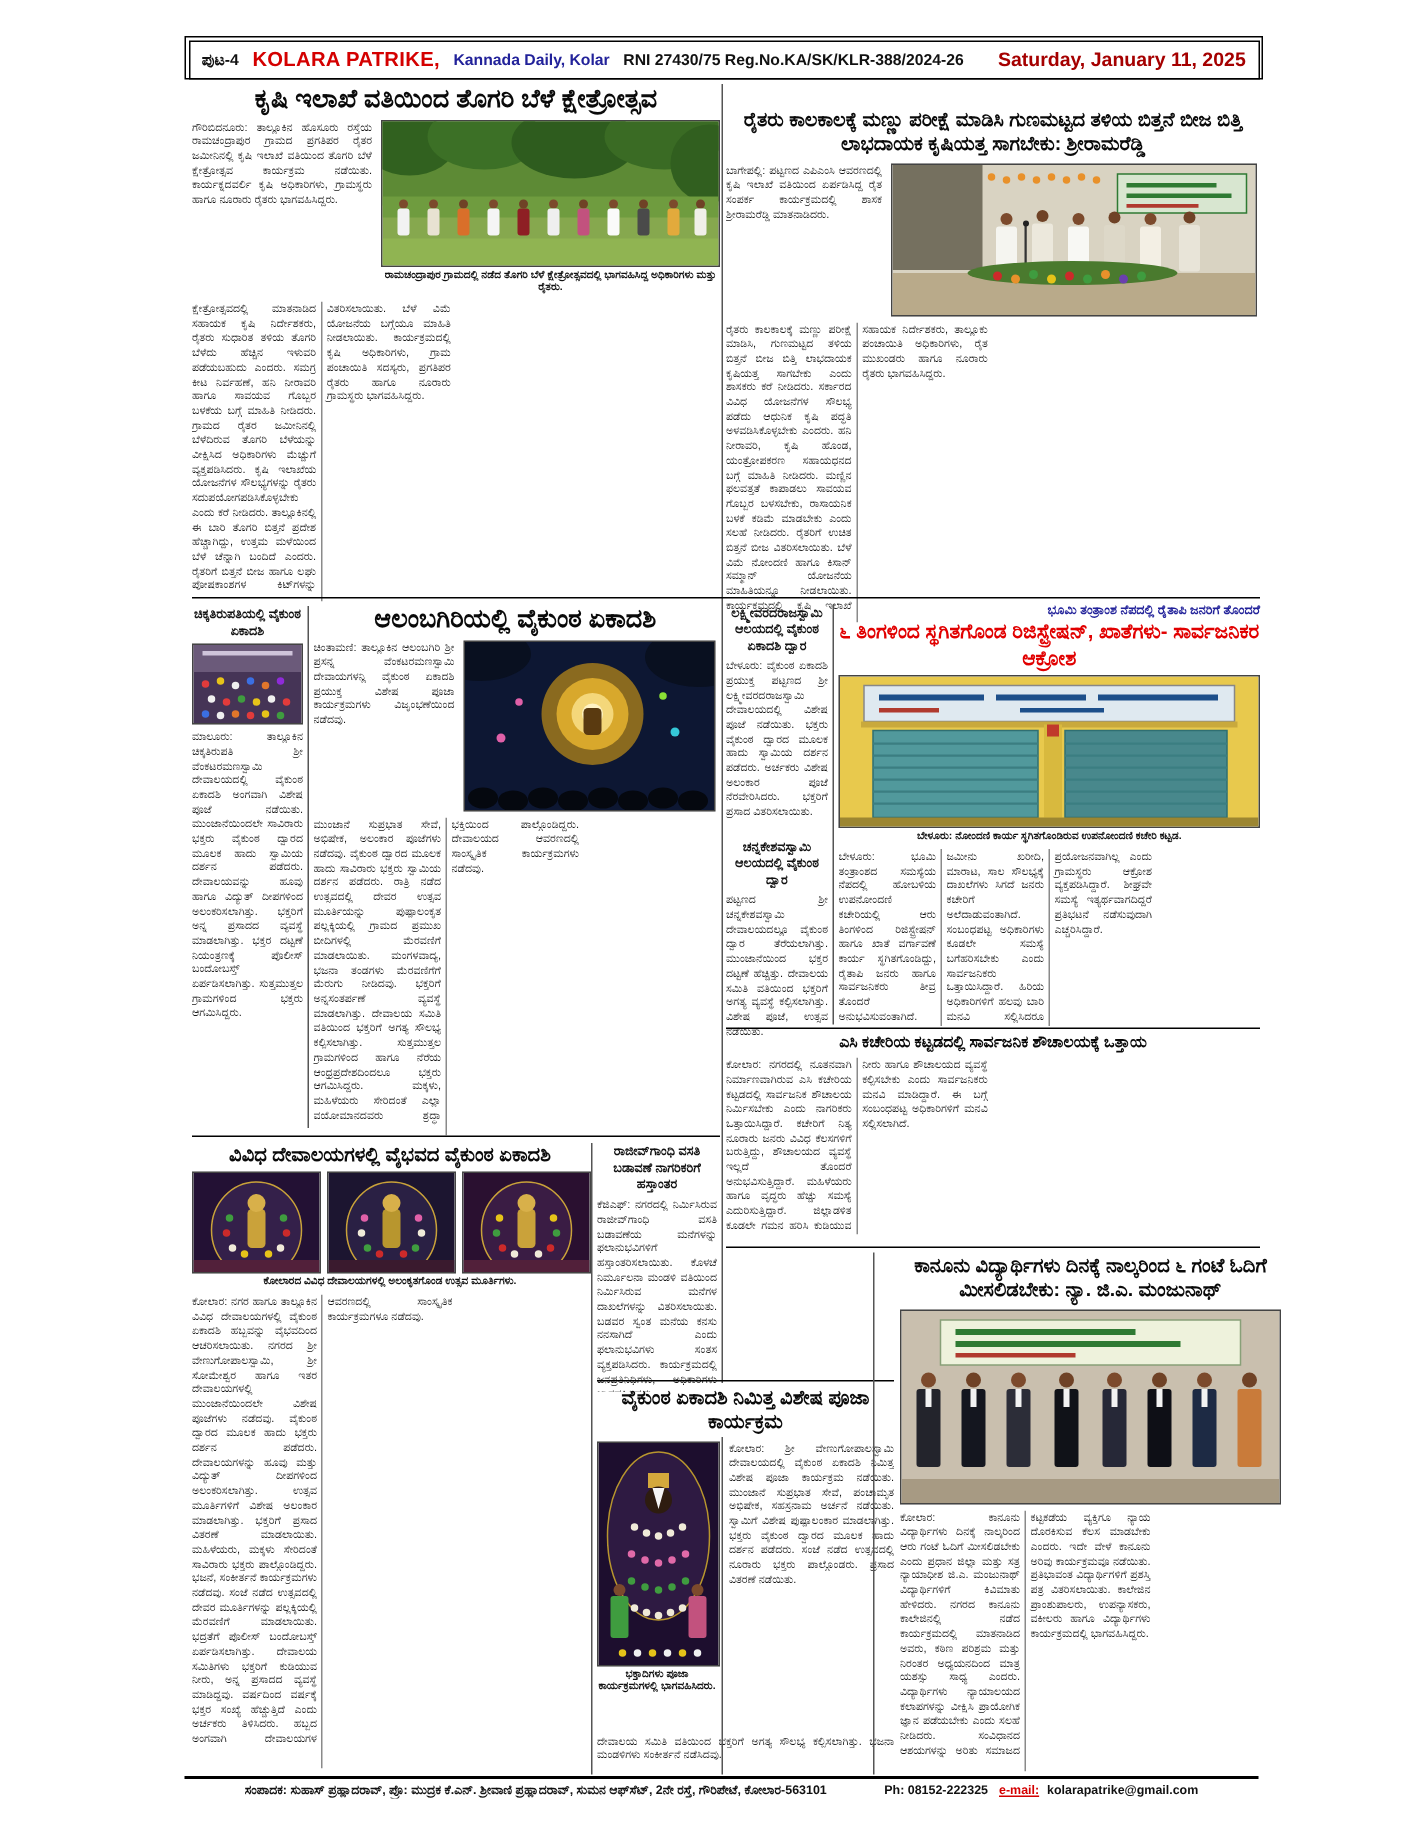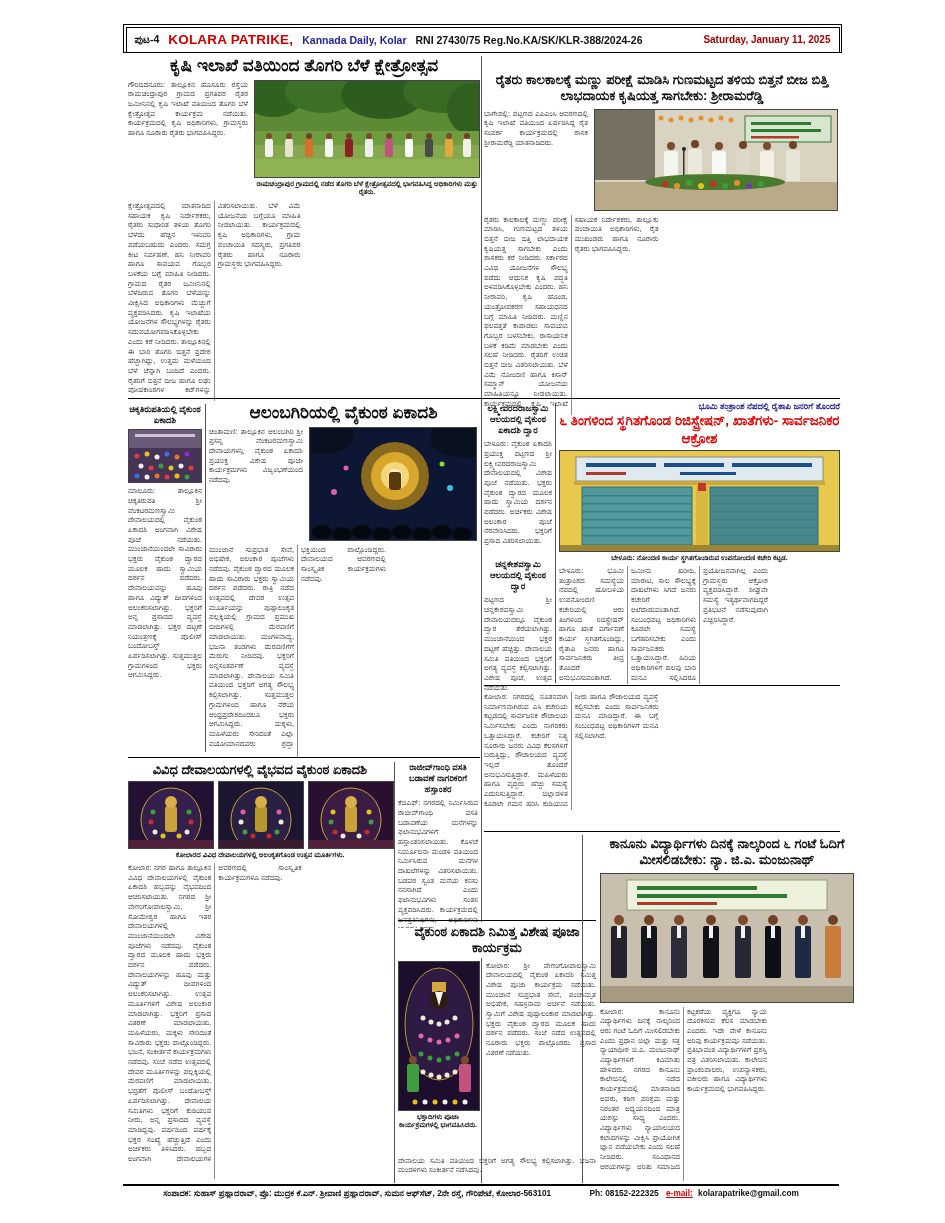--- a/index.html
+++ b/index.html
@@ -9,21 +9,21 @@
     font-family:"Liberation Sans","DejaVu Sans",sans-serif;
   }
   .abs{position:absolute;}
   
   .masthead{left:123px;top:24px;width:714px;height:24px;border:1.5px solid #000;padding:1.5px;background:#fff;}
   .masthead-inner{border:1px solid #000;height:100%;display:flex;align-items:center;gap:9px;padding:0 8px;white-space:nowrap;overflow:hidden;}
   .mh-page{font-weight:bold;font-size:10.5px;}
   .mh-name{font-weight:bold;font-size:13.5px;color:#d40000;letter-spacing:.2px;}
   .mh-tag{font-weight:bold;font-size:10.5px;color:#22229a;}
   .mh-reg{font-weight:bold;font-size:10.5px;color:#111;}
-  .mh-date{font-weight:bold;font-size:10px;color:#a50000;margin-left:auto;}
+  .mh-date{font-weight:bold;font-size:13px;color:#a50000;margin-left:auto;}
   
   .vrule{width:1px;background:#555;}
   .hrule{height:1px;background:#000;}
   .hrule2{height:2px;background:#000;}
   
   .hl-xl{font-size:17px;font-weight:bold;text-align:center;line-height:1.15;color:#0a0a0a;}
   .hl-md{font-size:13px;font-weight:bold;text-align:center;line-height:1.25;color:#0a0a0a;}
   .hl-sm{font-size:10.5px;font-weight:bold;text-align:center;line-height:1.25;color:#0a0a0a;}
   .hl-red{font-size:13.5px;font-weight:bold;text-align:center;line-height:1.3;color:#e10000;}
   .kicker{font-size:8.5px;font-weight:bold;text-align:right;color:#22229a;line-height:1.2;}
@@ -51,21 +51,21 @@
     <span class="mh-name">KOLARA PATRIKE,</span>
     <span class="mh-tag">Kannada Daily, Kolar</span>
     <span class="mh-reg">RNI 27430/75 Reg.No.KA/SK/KLR-388/2024-26</span>
     <span class="mh-date">Saturday, January 11, 2025</span>
   </div>
 </div>
 
 <div class="abs" style="left:128px;top:56px;width:352px;">
   <div class="hl-xl">ಕೃಷಿ ಇಲಾಖೆ ವತಿಯಿಂದ ತೊಗರಿ ಬೆಳೆ ಕ್ಷೇತ್ರೋತ್ಸವ</div>
   <div class="row" style="margin-top:4px;">
-    <div class="bodytext" style="width:120px;height:108px;flex:none;">ಗೌರಿಬಿದನೂರು: ತಾಲ್ಲೂಕಿನ ಹೊಸೂರು ರಸ್ತೆಯ ರಾಮಚಂದ್ರಾಪುರ ಗ್ರಾಮದ ಪ್ರಗತಿಪರ ರೈತರ ಜಮೀನಿನಲ್ಲಿ ಕೃಷಿ ಇಲಾಖೆ ವತಿಯಿಂದ ತೊಗರಿ ಬೆಳೆ ಕ್ಷೇತ್ರೋತ್ಸವ ಕಾರ್ಯಕ್ರಮ ನಡೆಯಿತು. ಕಾರ್ಯಕ್ರಮದಲ್ಲಿ ಕೃಷಿ ಅಧಿಕಾರಿಗಳು, ಗ್ರಾಮಸ್ಥರು ಹಾಗೂ ನೂರಾರು ರೈತರು ಭಾಗವಹಿಸಿದ್ದರು.</div>
+    <div class="bodytext" style="width:120px;height:108px;flex:none;">ಗೌರಿಬಿದನೂರು: ತಾಲ್ಲೂಕಿನ ಹೊಸೂರು ರಸ್ತೆಯ ರಾಮಚಂದ್ರಾಪುರ ಗ್ರಾಮದ ಪ್ರಗತಿಪರ ರೈತರ ಜಮೀನಿನಲ್ಲಿ ಕೃಷಿ ಇಲಾಖೆ ವತಿಯಿಂದ ತೊಗರಿ ಬೆಳೆ ಕ್ಷೇತ್ರೋತ್ಸವ ಕಾರ್ಯಕ್ರಮ ನಡೆಯಿತು. ಕಾರ್ಯಕ್ನದವರ್ಲಿ ಕೃಷಿ ಅಧಿಕಾರಿಗಳು, ಗ್ರಾಮಸ್ಥರು ಹಾಗೂ ನೂರಾರು ರೈತರು ಭಾಗವಹಿಸಿದ್ದರು.</div>
     <div style="flex:1;">
       <div class="photo" style="width:224px;height:96px;">
         <svg viewBox="0 0 224 96" width="224" height="96" preserveAspectRatio="none">
           <rect width="224" height="96" fill="#86a84e"></rect>
           <rect width="224" height="56" fill="#5d8a35"></rect>
           <ellipse cx="18" cy="16" rx="30" ry="20" fill="#31611f"></ellipse>
           <ellipse cx="68" cy="10" rx="38" ry="22" fill="#3c7026"></ellipse>
           <ellipse cx="128" cy="14" rx="42" ry="24" fill="#2e5c1e"></ellipse>
           <ellipse cx="188" cy="10" rx="40" ry="22" fill="#3a6b24"></ellipse>
           <ellipse cx="218" cy="28" rx="26" ry="26" fill="#315f1f"></ellipse>
@@ -275,20 +275,21 @@
       <rect x="138" y="32" width="8" height="8" fill="#c0392b"></rect>
       <rect y="94" width="279" height="6" fill="#9c8631"></rect>
     </svg>
   </div>
   <div class="caption" style="margin-top:2px;">ಬೇಳೂರು: ನೋಂದಣಿ ಕಾರ್ಯ ಸ್ಥಗಿತಗೊಂಡಿರುವ ಉಪನೋಂದಣಿ ಕಚೇರಿ ಕಟ್ಟಡ.</div>
   <div class="bodytext cols4" style="margin-top:3px;height:118px;">ಬೇಳೂರು: ಭೂಮಿ ತಂತ್ರಾಂಶದ ಸಮಸ್ಯೆಯ ನೆಪದಲ್ಲಿ ಹೋಬಳಿಯ ಉಪನೋಂದಣಿ ಕಚೇರಿಯಲ್ಲಿ ಆರು ತಿಂಗಳಿಂದ ರಿಜಿಸ್ಟ್ರೇಷನ್ ಹಾಗೂ ಖಾತೆ ವರ್ಗಾವಣೆ ಕಾರ್ಯ ಸ್ಥಗಿತಗೊಂಡಿದ್ದು, ರೈತಾಪಿ ಜನರು ಹಾಗೂ ಸಾರ್ವಜನಿಕರು ತೀವ್ರ ತೊಂದರೆ ಅನುಭವಿಸುವಂತಾಗಿದೆ. ಜಮೀನು ಖರೀದಿ, ಮಾರಾಟ, ಸಾಲ ಸೌಲಭ್ಯಕ್ಕೆ ದಾಖಲೆಗಳು ಸಿಗದೆ ಜನರು ಕಚೇರಿಗೆ ಅಲೆದಾಡುವಂತಾಗಿದೆ. ಸಂಬಂಧಪಟ್ಟ ಅಧಿಕಾರಿಗಳು ಕೂಡಲೇ ಸಮಸ್ಯೆ ಬಗೆಹರಿಸಬೇಕು ಎಂದು ಸಾರ್ವಜನಿಕರು ಒತ್ತಾಯಿಸಿದ್ದಾರೆ. ಹಿರಿಯ ಅಧಿಕಾರಿಗಳಿಗೆ ಹಲವು ಬಾರಿ ಮನವಿ ಸಲ್ಲಿಸಿದರೂ ಪ್ರಯೋಜನವಾಗಿಲ್ಲ ಎಂದು ಗ್ರಾಮಸ್ಥರು ಆಕ್ರೋಶ ವ್ಯಕ್ತಪಡಿಸಿದ್ದಾರೆ. ಶೀಘ್ರವೇ ಸಮಸ್ಯೆ ಇತ್ಯರ್ಥವಾಗದಿದ್ದರೆ ಪ್ರತಿಭಟನೆ ನಡೆಸುವುದಾಗಿ ಎಚ್ಚರಿಸಿದ್ದಾರೆ.</div>
 </div>
 
 <div class="abs hrule" style="left:484px;top:685px;width:356px;"></div>
 <div class="abs" style="left:484px;top:689px;width:356px;">
+  <div class="hl-sm">ಎಸಿ ಕಚೇರಿಯ ಕಟ್ಟಡದಲ್ಲಿ ಸಾರ್ವಜನಿಕ ಶೌಚಾಲಯಕ್ಕೆ ಒತ್ತಾಯ</div>
   <div class="bodytext cols4" style="margin-top:3px;height:118px;">ಕೋಲಾರ: ನಗರದಲ್ಲಿ ನೂತನವಾಗಿ ನಿರ್ಮಾಣವಾಗಿರುವ ಎಸಿ ಕಚೇರಿಯ ಕಟ್ಟಡದಲ್ಲಿ ಸಾರ್ವಜನಿಕ ಶೌಚಾಲಯ ನಿರ್ಮಿಸಬೇಕು ಎಂದು ನಾಗರಿಕರು ಒತ್ತಾಯಿಸಿದ್ದಾರೆ. ಕಚೇರಿಗೆ ನಿತ್ಯ ನೂರಾರು ಜನರು ವಿವಿಧ ಕೆಲಸಗಳಿಗೆ ಬರುತ್ತಿದ್ದು, ಶೌಚಾಲಯದ ವ್ಯವಸ್ಥೆ ಇಲ್ಲದೆ ತೊಂದರೆ ಅನುಭವಿಸುತ್ತಿದ್ದಾರೆ. ಮಹಿಳೆಯರು ಹಾಗೂ ವೃದ್ಧರು ಹೆಚ್ಚು ಸಮಸ್ಯೆ ಎದುರಿಸುತ್ತಿದ್ದಾರೆ. ಜಿಲ್ಲಾಡಳಿತ ಕೂಡಲೇ ಗಮನ ಹರಿಸಿ ಕುಡಿಯುವ ನೀರು ಹಾಗೂ ಶೌಚಾಲಯದ ವ್ಯವಸ್ಥೆ ಕಲ್ಪಿಸಬೇಕು ಎಂದು ಸಾರ್ವಜನಿಕರು ಮನವಿ ಮಾಡಿದ್ದಾರೆ. ಈ ಬಗ್ಗೆ ಸಂಬಂಧಪಟ್ಟ ಅಧಿಕಾರಿಗಳಿಗೆ ಮನವಿ ಸಲ್ಲಿಸಲಾಗಿದೆ.</div>
 </div>
 
 <div class="abs hrule" style="left:128px;top:757px;width:352px;"></div>
 <div class="abs hrule" style="left:484px;top:831px;width:356px;"></div>
 
 <div class="abs" style="left:128px;top:762px;width:264px;">
   <div class="hl-md">ವಿವಿಧ ದೇವಾಲಯಗಳಲ್ಲಿ ವೈಭವದ ವೈಕುಂಠ ಏಕಾದಶಿ</div>
   <div class="row" style="gap:4px;margin-top:3px;">
     <div class="photo" style="width:84px;height:66px;">

